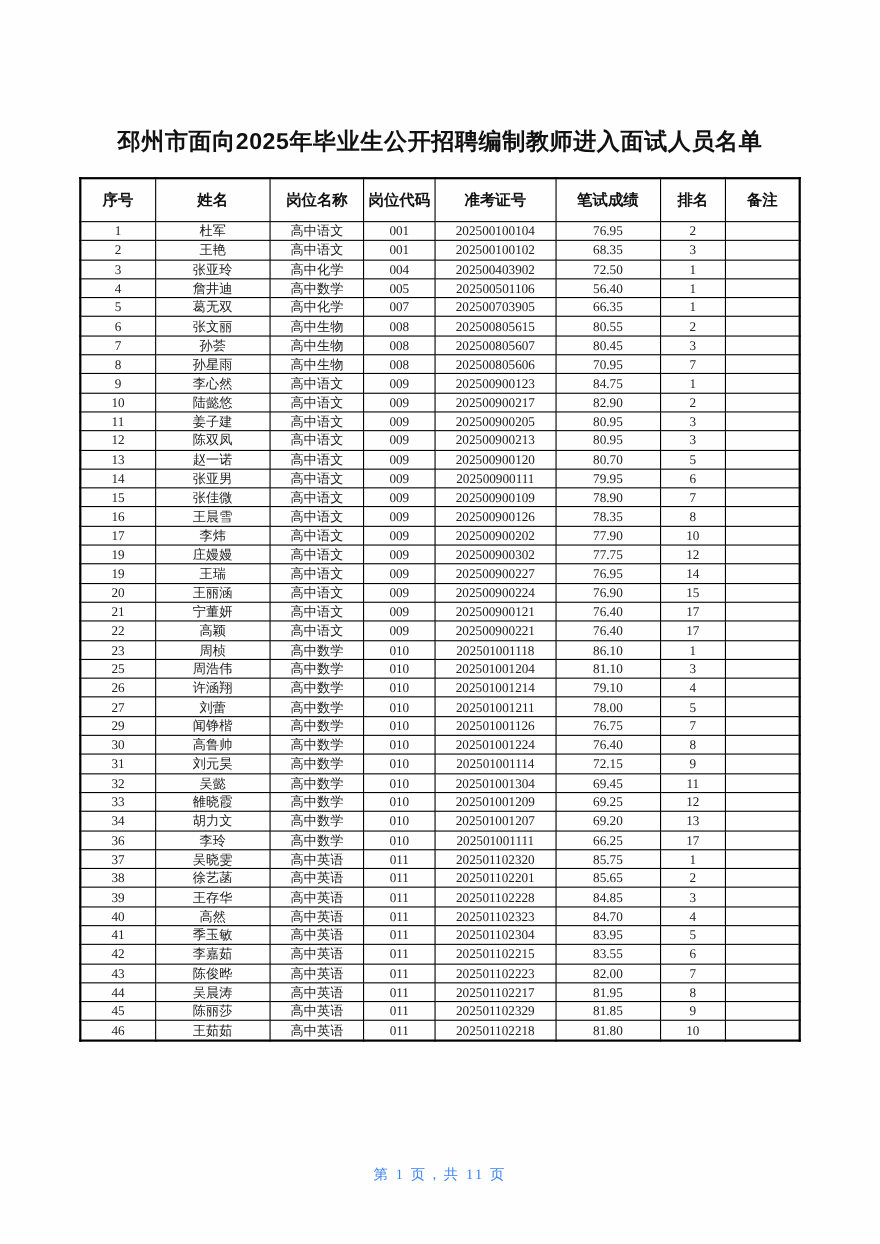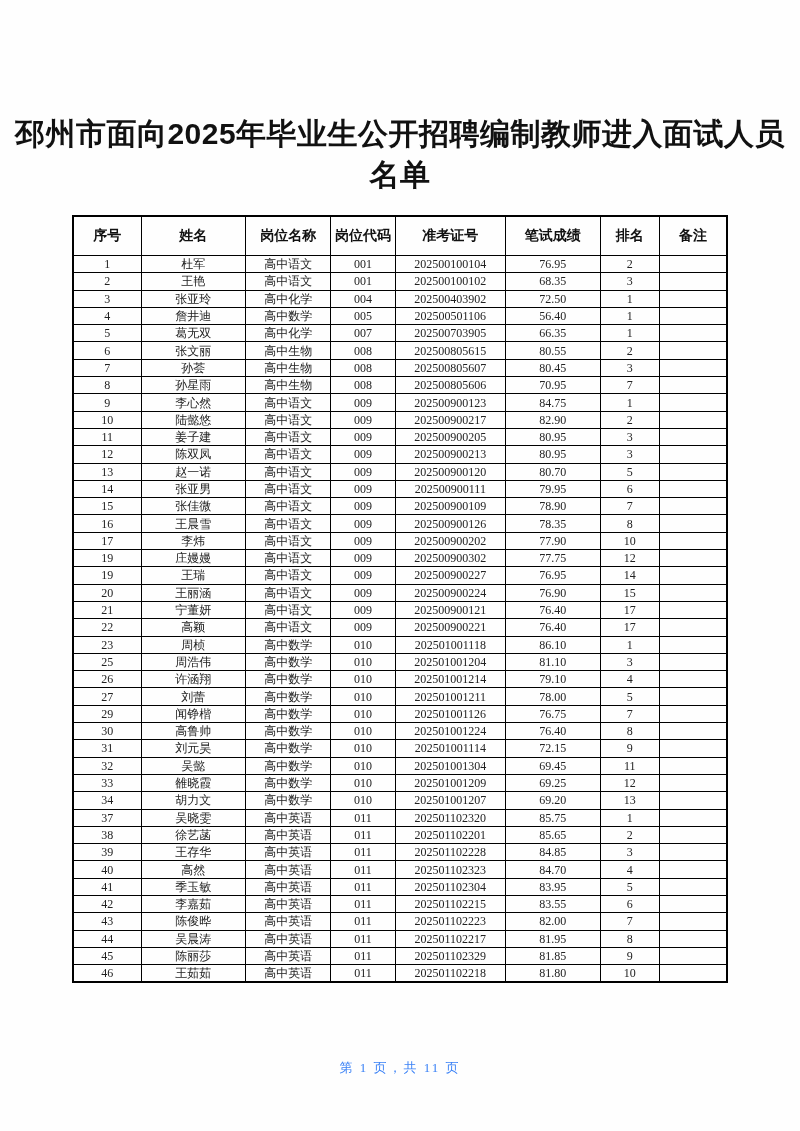--- a/index.html
+++ b/index.html
@@ -15,21 +15,21 @@
     background: #fefefe;
     color: #1c1c1c;
     font-family: "Liberation Serif", "DejaVu Serif", serif;
     overflow: hidden;
   }
   .doc-title {
     margin: 0;
     padding-top: 114px;
     text-align: center;
     font-family: "Liberation Sans", "DejaVu Sans", sans-serif;
-    font-size: 30px;
+    font-size: 21px;
     font-weight: 700;
     letter-spacing: 0.5px;
     color: #111;
   }
   table.roster {
     width: 656px;
     margin: 19px auto 0 auto;
     border-collapse: collapse;
     border: 2px solid #000;
     table-layout: fixed;
@@ -413,20 +413,30 @@
           <td>34</td>
           <td>胡力文</td>
           <td>高中数学</td>
           <td>010</td>
           <td>202501001207</td>
           <td>69.20</td>
           <td>13</td>
           <td></td>
         </tr>
         <tr>
+          <td>36</td>
+          <td>李玲</td>
+          <td>高中数学</td>
+          <td>010</td>
+          <td>202501001111</td>
+          <td>66.25</td>
+          <td>17</td>
+          <td></td>
+        </tr>
+        <tr>
           <td>37</td>
           <td>吴晓雯</td>
           <td>高中英语</td>
           <td>011</td>
           <td>202501102320</td>
           <td>85.75</td>
           <td>1</td>
           <td></td>
         </tr>
         <tr>

